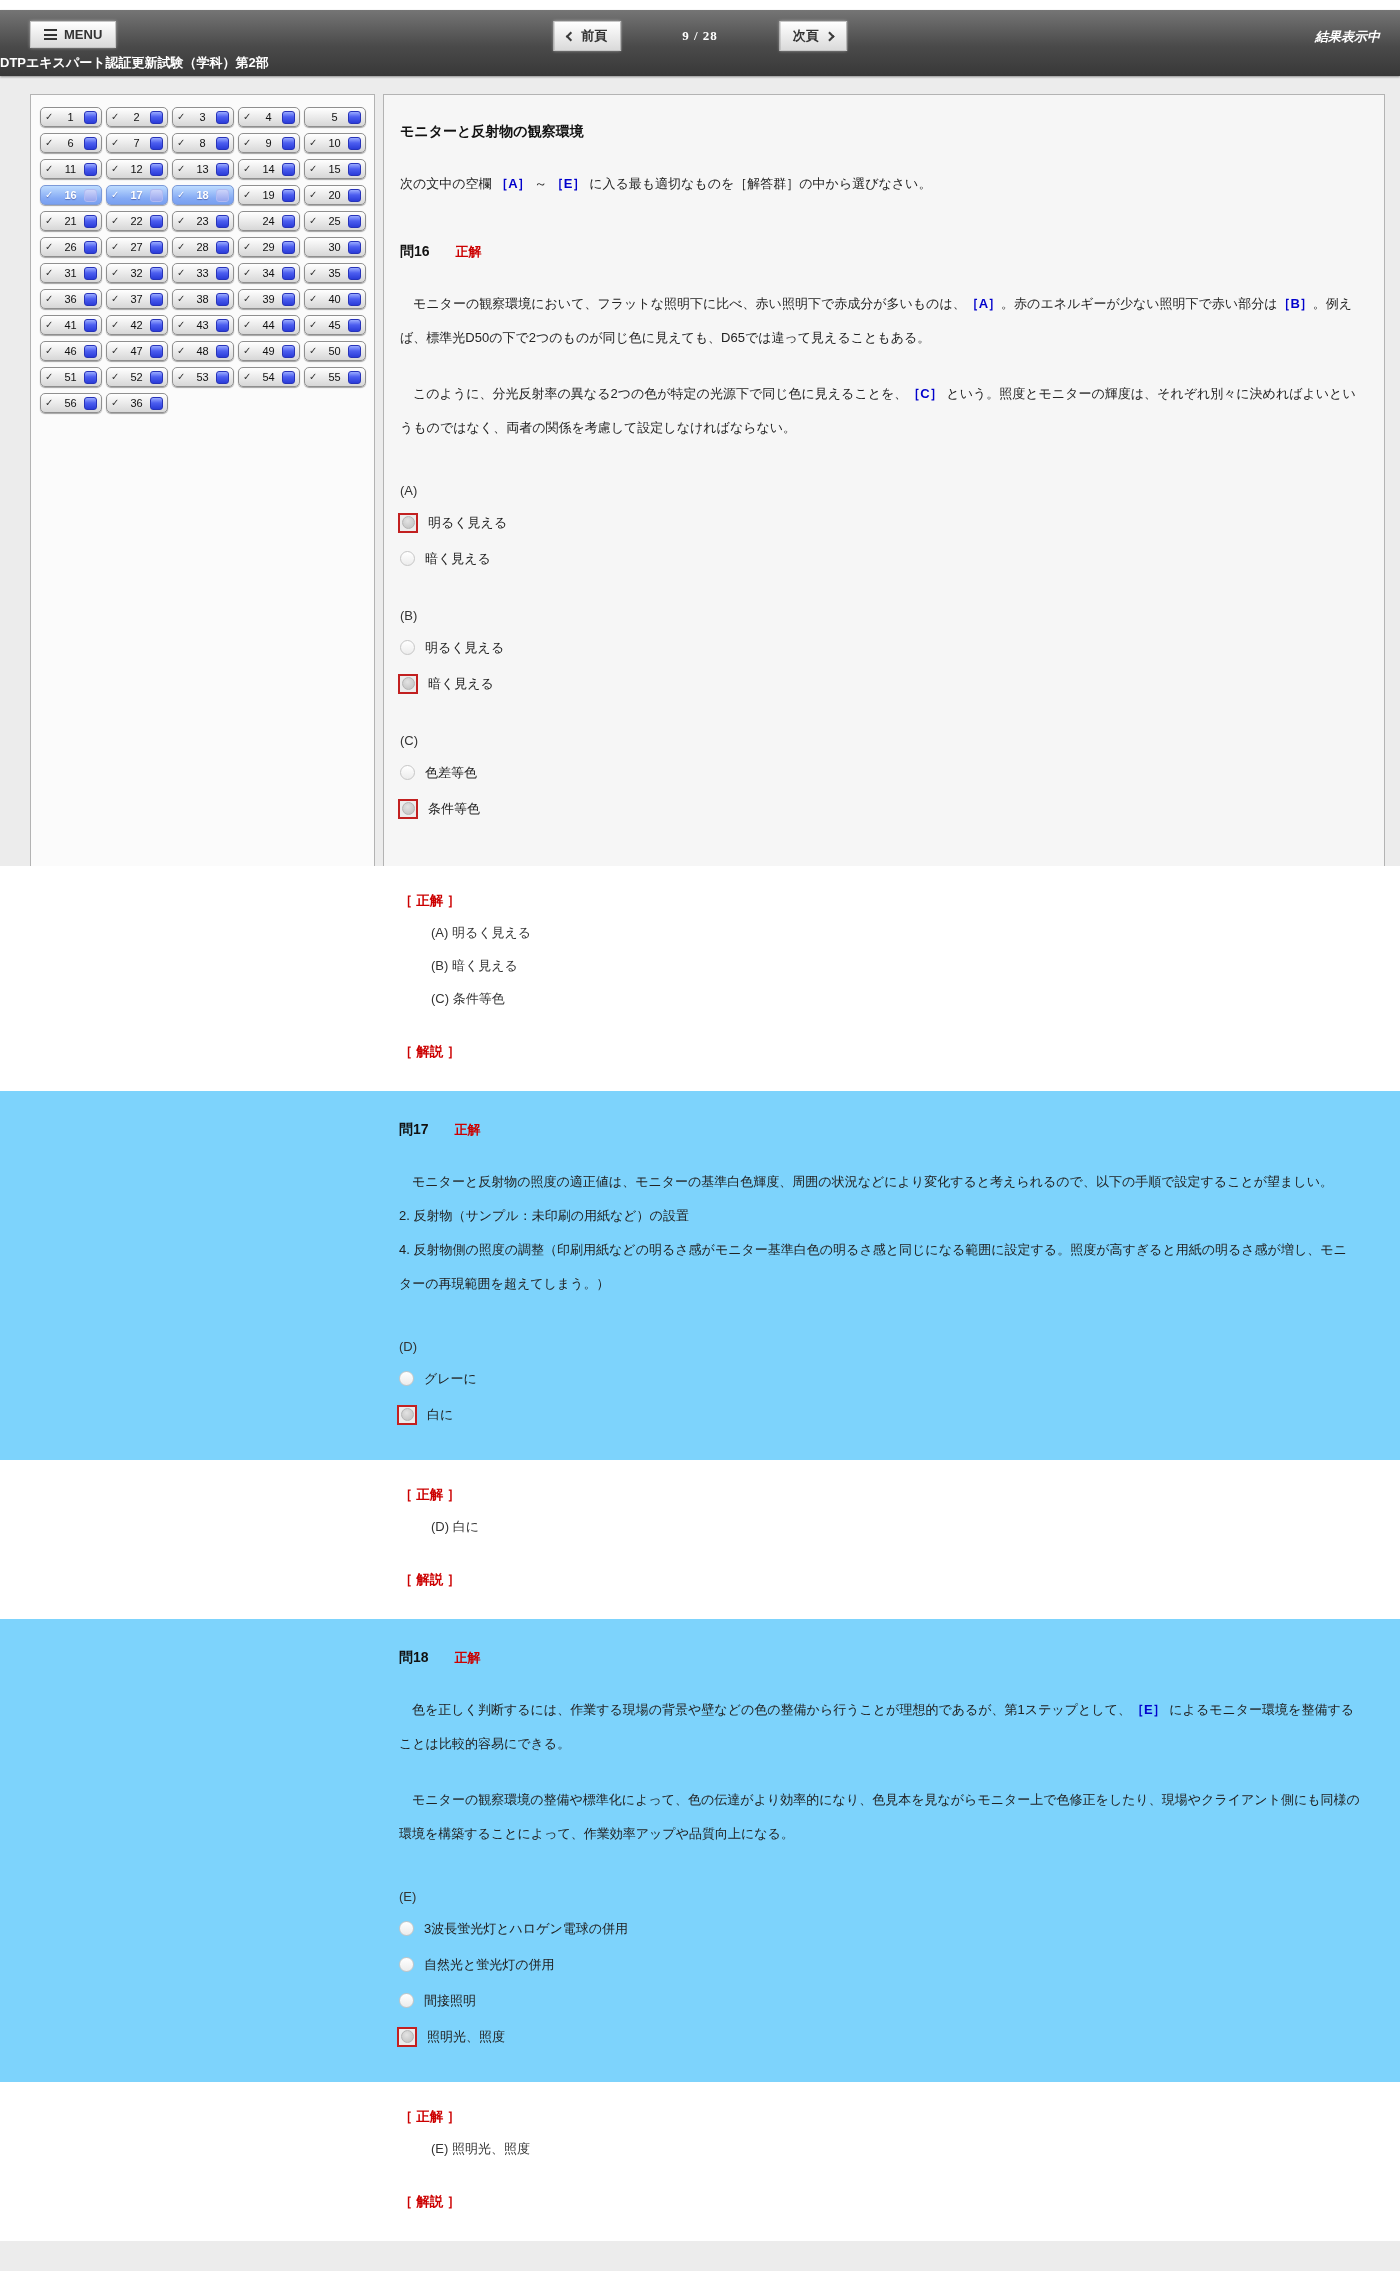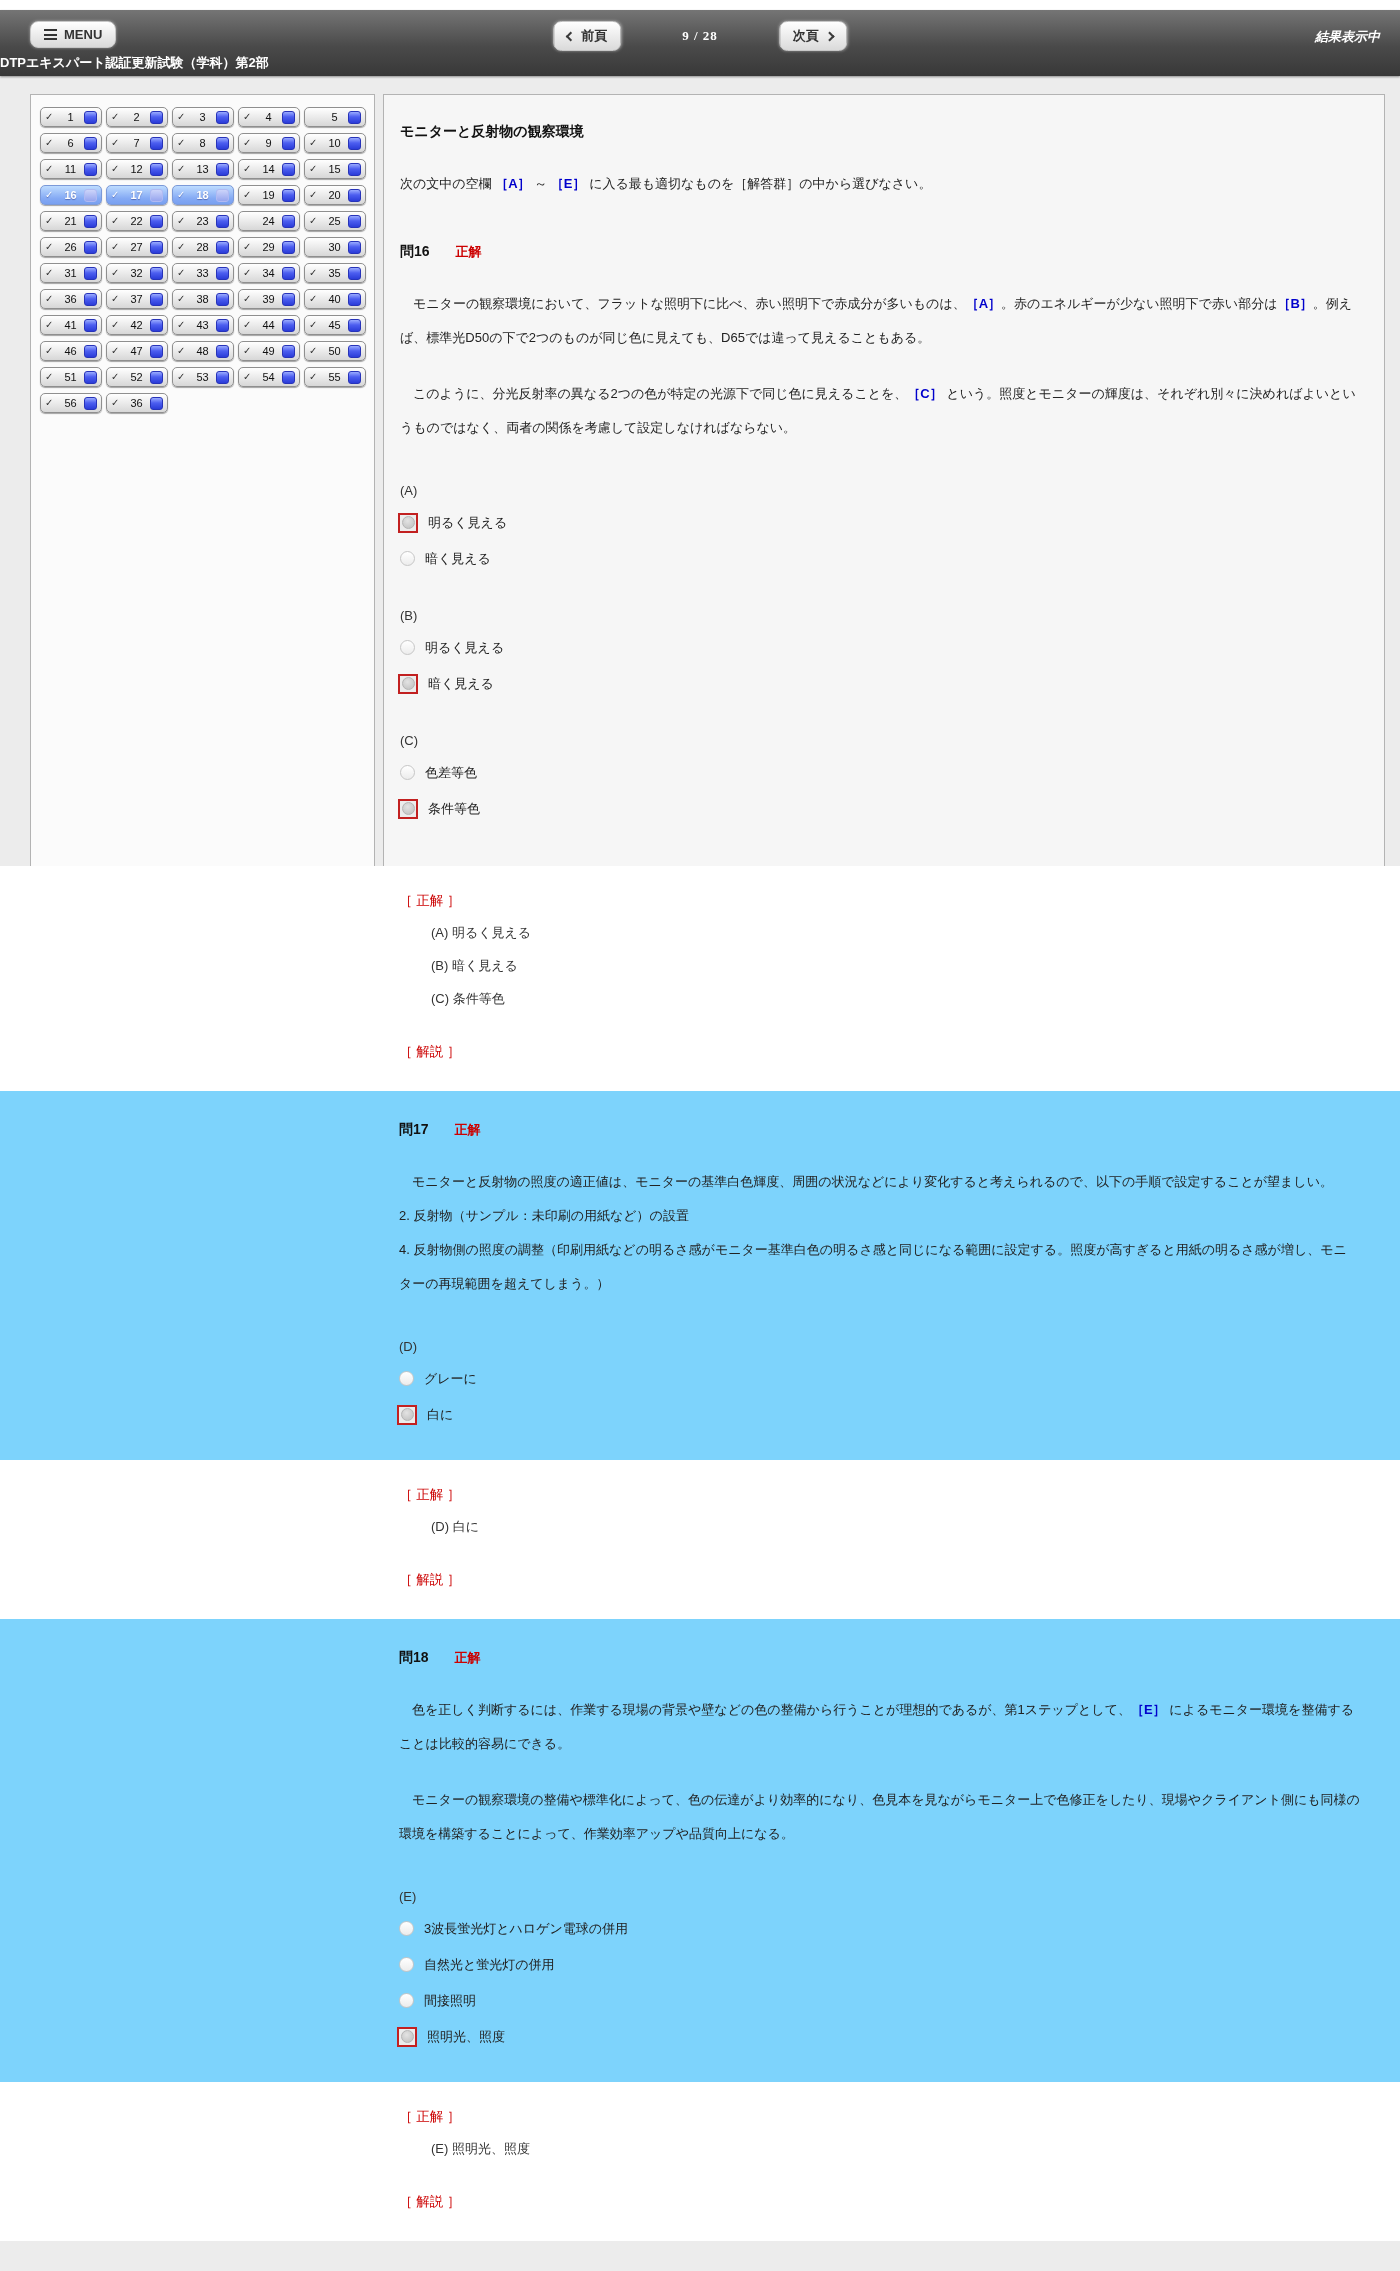--- a/index.html
+++ b/index.html
@@ -4,21 +4,21 @@
 <style>
   * { margin:0; padding:0; box-sizing:border-box; }
   html,body { background:#ffffff; }
   body { font-family:"Liberation Sans","DejaVu Sans",sans-serif; font-size:13px; color:#222; }
   .page { width:1400px; min-height:2271px; background:#ececec; margin:0 auto; position:relative; }
   .top-space { height:10px; background:#fff; }
 
   
   .topbar { height:66px; background:linear-gradient(#757575,#4a4a4a 55%,#383838); position:relative; box-shadow:0 1px 2px rgba(0,0,0,.4); }
   .topbar-row { height:42px; display:flex; align-items:center; position:relative; }
-  .hbtn { display:inline-flex; align-items:center; gap:7px; background:linear-gradient(#ffffff,#dadada); border:1px solid #c7c7c7; border-radius:8px; padding:5px 13px; font-weight:bold; font-size:13px; color:#333; box-shadow:0 0 3px rgba(255,255,255,.45); cursor:pointer; font-family:inherit; }
+  .hbtn { display:inline-flex; align-items:center; gap:7px; background:linear-gradient(#ffffff,#dadada); border:1px solid #c7c7c7; border-radius:0; padding:5px 13px; font-weight:bold; font-size:13px; color:#333; box-shadow:0 0 3px rgba(255,255,255,.45); cursor:pointer; font-family:inherit; }
   .menu-btn { position:absolute; left:30px; top:11px; }
   .hamb { display:inline-block; width:13px; height:11px; border-top:2px solid #333; border-bottom:2px solid #333; position:relative; }
   .hamb::after { content:""; position:absolute; left:0; right:0; top:50%; margin-top:-1px; height:2px; background:#333; }
   .nav-center { position:absolute; left:50%; transform:translateX(-50%); top:11px; display:flex; align-items:center; gap:61px;font-family:Liberation Serif, serif; }
   .chev { display:inline-block; width:7px; height:7px; border-left:2px solid #3a3a3a; border-bottom:2px solid #3a3a3a; }
   .chev.left { transform:rotate(45deg); }
   .chev.right { transform:rotate(-135deg); }
   .page-ind { color:#fff; font-weight:bold; font-size:13px; letter-spacing:1px; }
   .status-lbl { position:absolute; right:20px; top:18px; color:#fff; font-weight:bold; font-size:13px;font-style:italic; }
   .subtitle { text-align:left; color:#fff; font-weight:bold; font-size:13px; padding-top:2px; }
@@ -54,21 +54,21 @@
   .radio { width:15px; height:15px; border-radius:50%; border:1px solid #c6c6c6; background:linear-gradient(#ffffff,#ececec); flex:none; }
   .selbox { width:20px; height:20px; border:2px solid #c22020; background:#ececec; display:flex; align-items:center; justify-content:center; flex:none; margin-left:-2px; }
   .selbox .radio { width:13px; height:13px; border:1px solid #b5b5b5; background:radial-gradient(circle at 42% 35%, #e3e3e3, #bdbdbd); }
   .opt-text { color:#222; }
 
   
   .band { padding-left:399px; padding-right:40px; }
   .band-q { background:#7dd3fc; padding-top:30px; padding-bottom:34px; }
   .band-a { background:#ffffff; padding-top:26px; padding-bottom:10px; }
   .band-k { background:#ffffff; padding-top:24px; padding-bottom:30px; }
-  .ans-title, .kai-title { color:#cc0000; font-weight:normal; font-size:13.5px; }
+  .ans-title, .kai-title { color:#cc0000; font-weight:bold; font-size:13.5px; }
   .ans-line { margin-top:13px; padding-left:32px; line-height:20px; color:#333; }
   .ans-line:first-of-type { margin-top:22px; }
 </style>
 </head>
 <body>
 
 <div class="page">
   <div class="top-space"></div>
 
   <header class="topbar">

